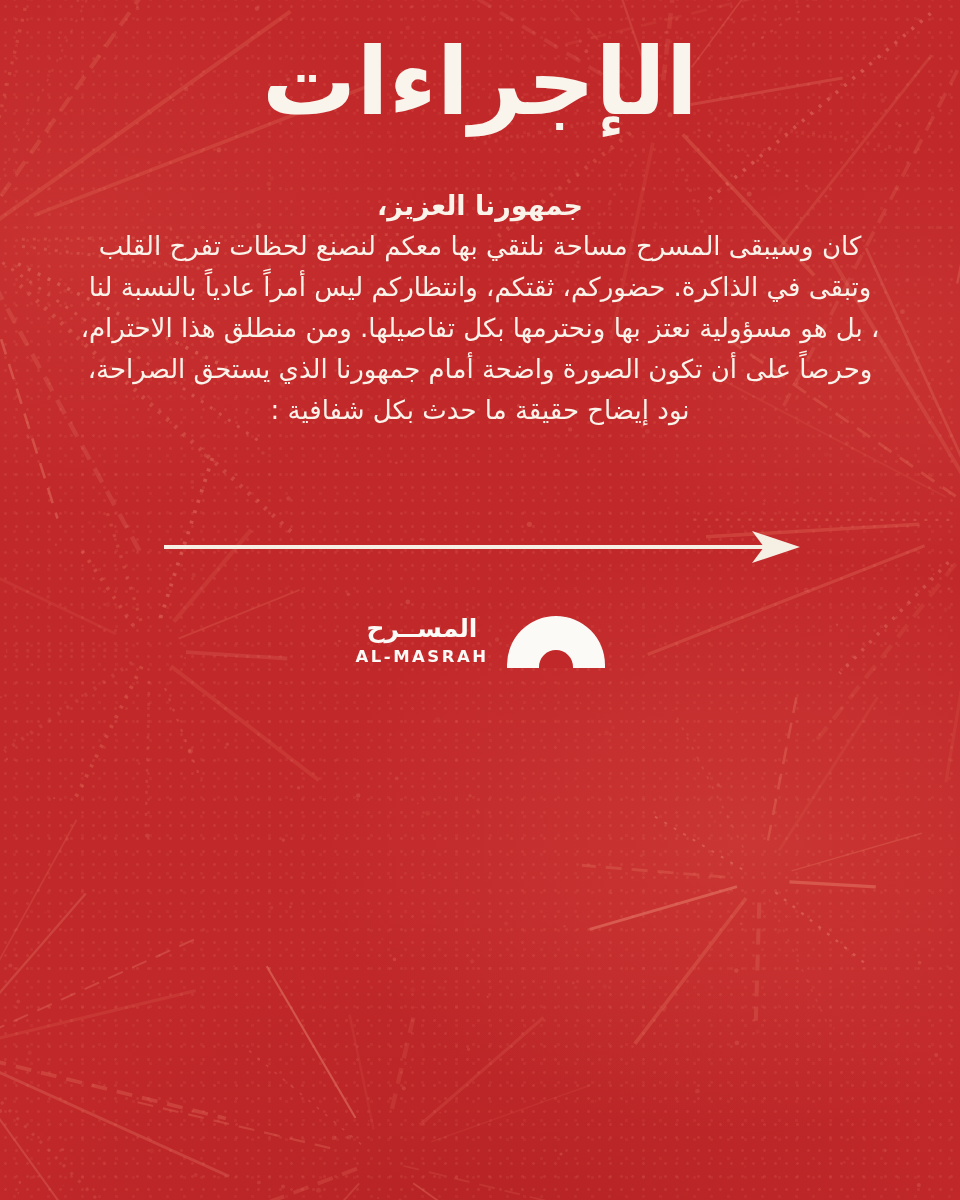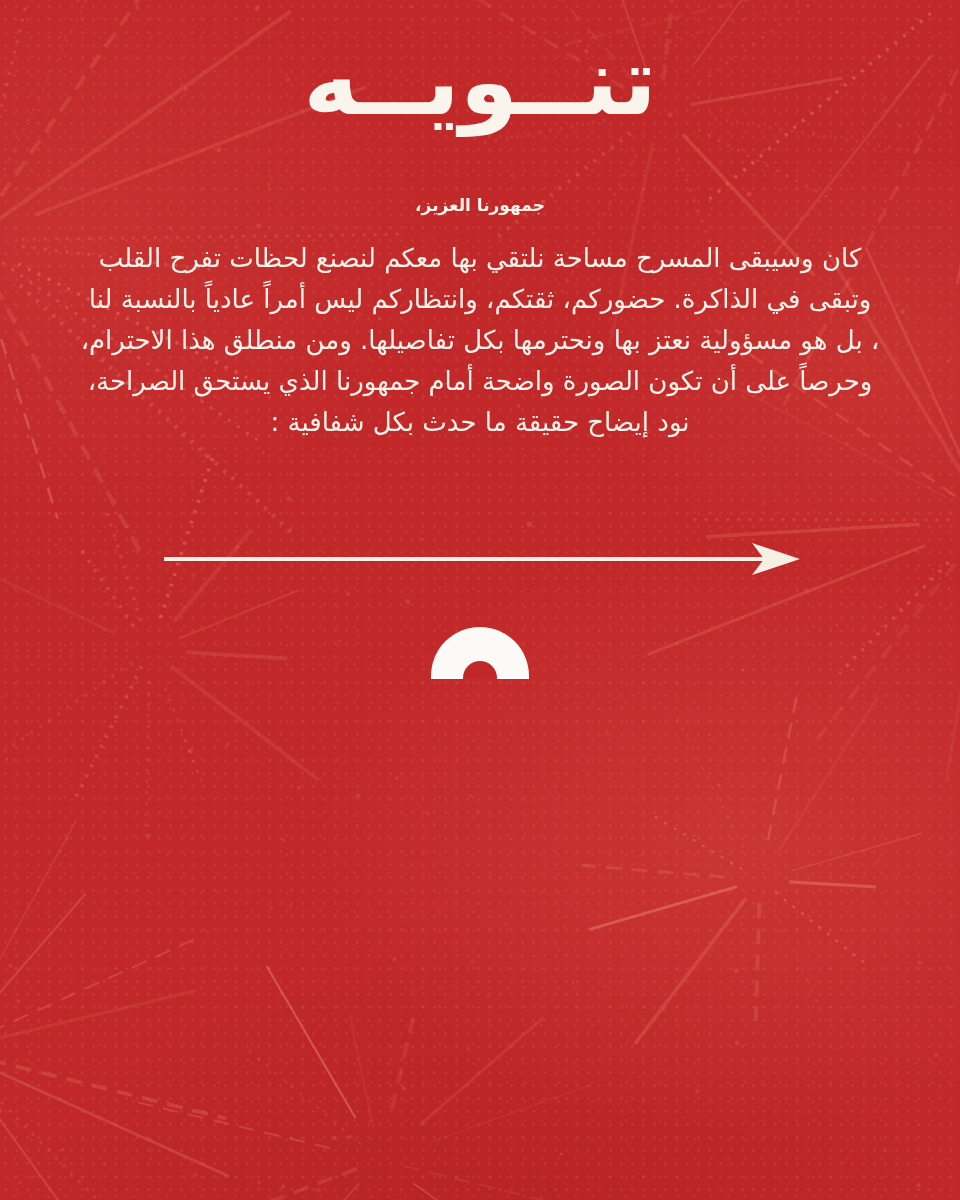--- a/index.html
+++ b/index.html
@@ -38,22 +38,22 @@
   }
   .title {
     margin: 26px 0 0 0;
     font-size: 94px;
     line-height: 1.2;
     font-weight: 700;
     color: #faf5ec;
     letter-spacing: -2px;
   }
   .greeting {
-    margin: 46px 0 12px 0;
-    font-size: 17px;
+    margin: 46px 0 0 0;
+    font-size: 27px;
     font-weight: 700;
     line-height: 41px;
     text-align: right;
   }
   .intro, .point {
     margin: 0;
     font-size: 26px;
     font-weight: 400;
     line-height: 41px;
     white-space: pre-line;
@@ -471,21 +471,21 @@
       <circle cx="501.3" cy="49.7" r="0.9" fill="#ec8570" fill-opacity="0.26"></circle>
       <circle cx="952.8" cy="190.5" r="0.8" fill="#ec8570" fill-opacity="0.24"></circle>
       <circle cx="902.5" cy="311.7" r="2.4" fill="#ec8570" fill-opacity="0.24"></circle>
       <circle cx="54.2" cy="798.2" r="1.1" fill="#ec8570" fill-opacity="0.24"></circle>
       <circle cx="529.4" cy="524.3" r="2.6" fill="#ec8570" fill-opacity="0.27"></circle>
     </svg>
   <div class="speckle"></div>
 
   <div class="content">
 
-    <h1 class="title">تنــويــه</h1>
+    <h1 class="title">الإجراءات</h1>
 
     <p class="greeting">جمهورنا العزيز،</p>
 
     <p class="intro">كان وسيبقى المسرح مساحة نلتقي بها معكم لنصنع لحظات تفرح القلب
 وتبقى في الذاكرة. حضوركم، ثقتكم، وانتظاركم ليس أمراً عادياً بالنسبة لنا
 ، بل هو مسؤولية نعتز بها ونحترمها بكل تفاصيلها. ومن منطلق هذا الاحترام،
 وحرصاً على أن تكون الصورة واضحة أمام جمهورنا الذي يستحق الصراحة،
 نود إيضاح حقيقة ما حدث بكل شفافية :</p>
 
 
@@ -494,16 +494,20 @@
       <svg width="640" height="36" viewBox="0 0 640 36">
         <line x1="4" y1="18" x2="608" y2="18" stroke="#f6efe4" stroke-width="4"></line>
         <polygon points="640,18 592,2 604,18 592,34" fill="#f6efe4"></polygon>
       </svg>
     </div>
 
     <div class="footer">
       <div class="arch">
         <div class="arch-notch"></div>
       </div>
+      <div class="logo-text">
+        <div class="logo-arabic">المســرح</div>
+        <div class="logo-latin">AL-MASRAH</div>
+      </div>
     </div>
 
   </div>
 </div>
 
 </body></html>

